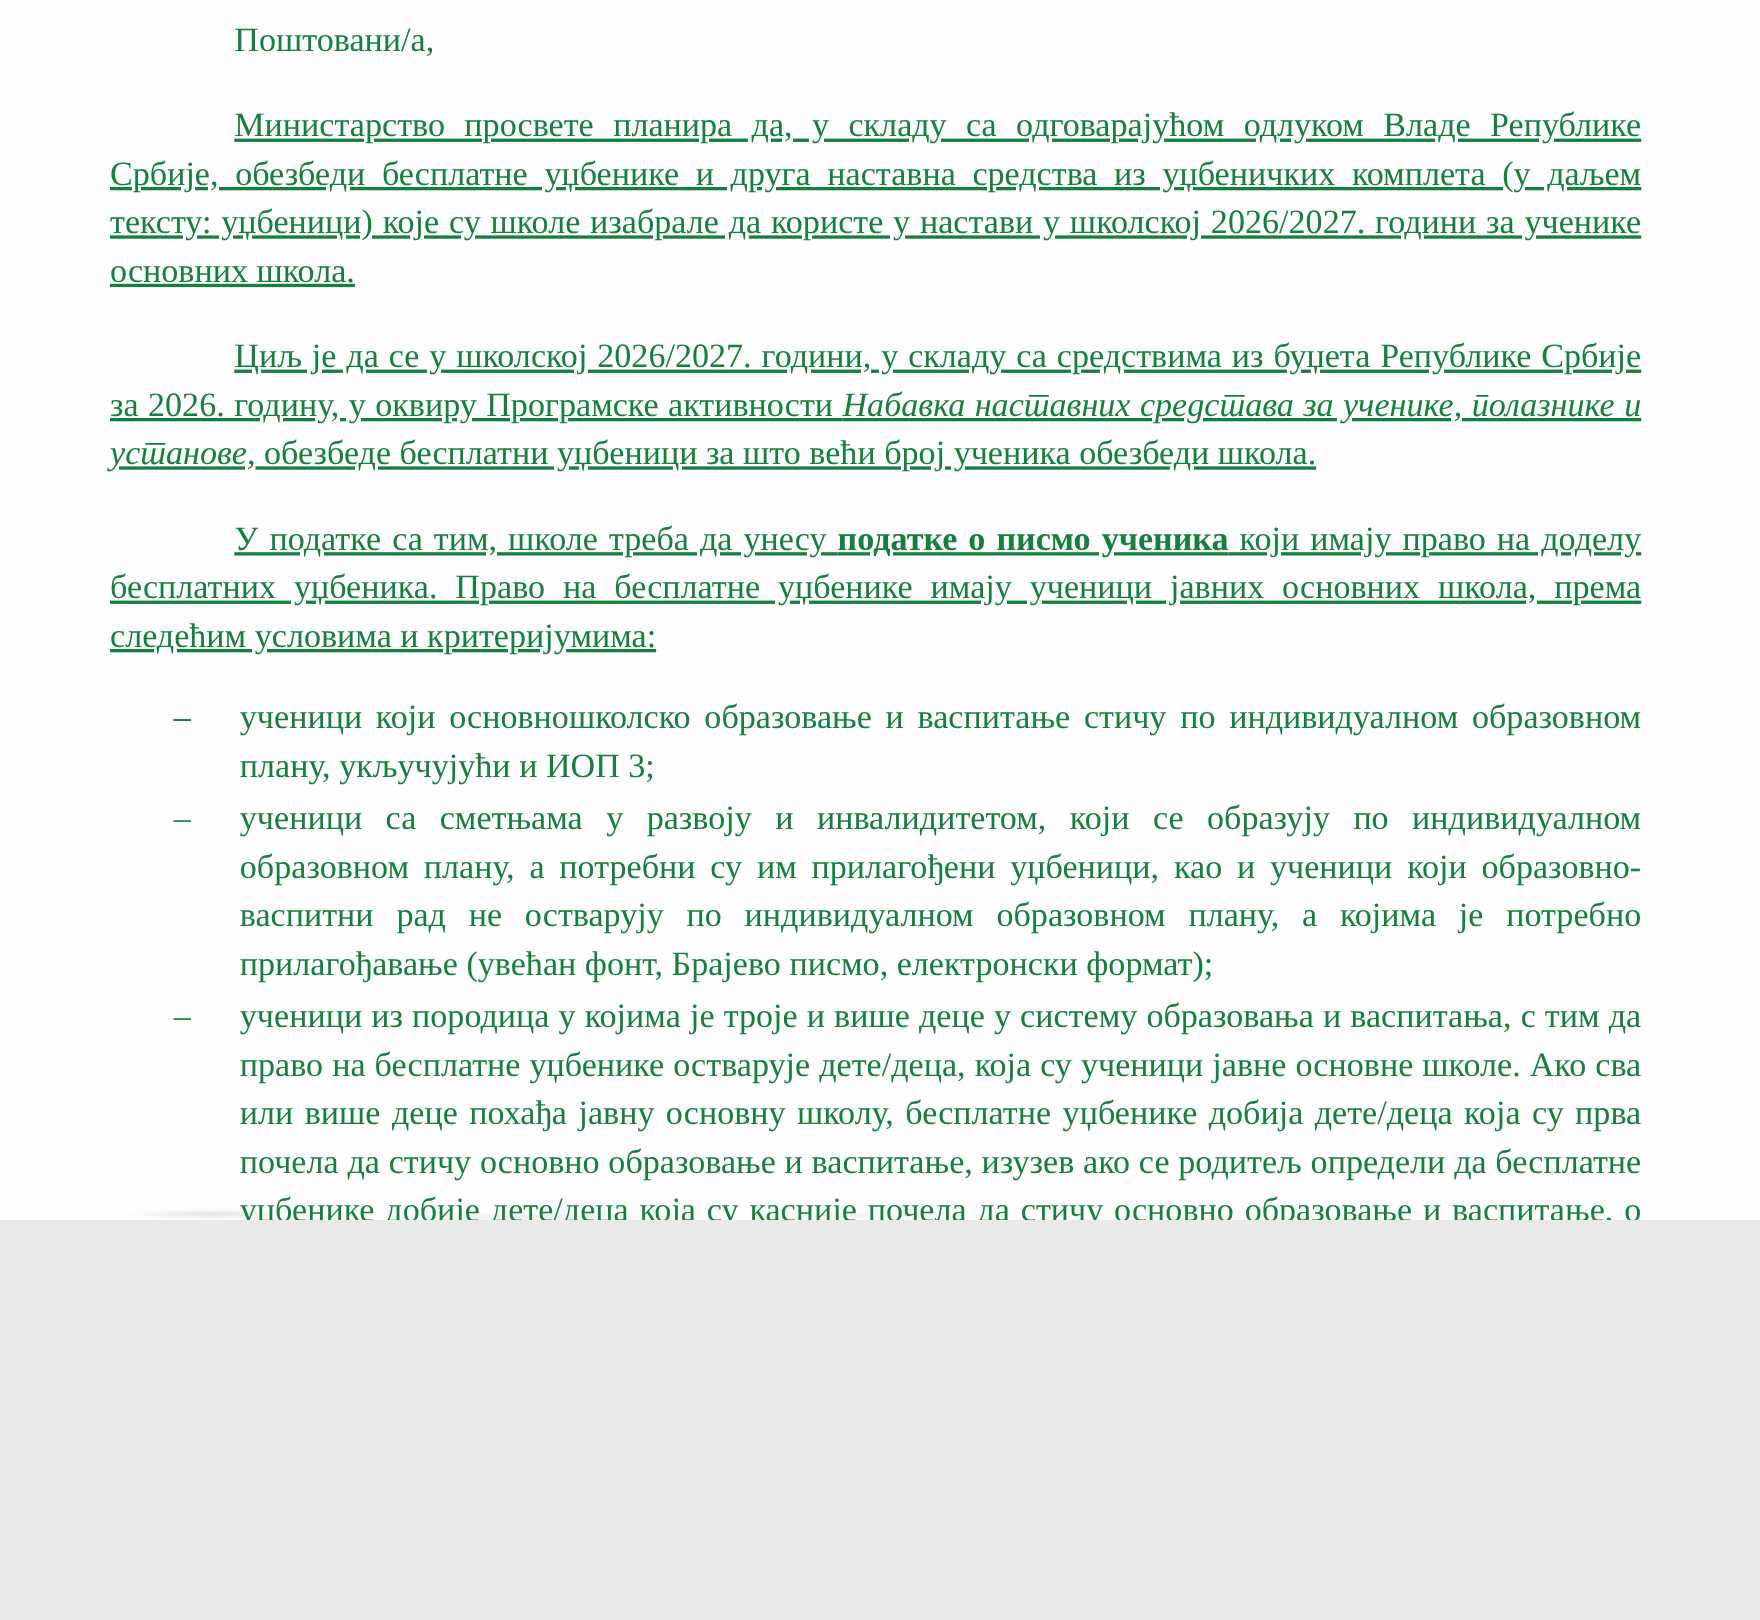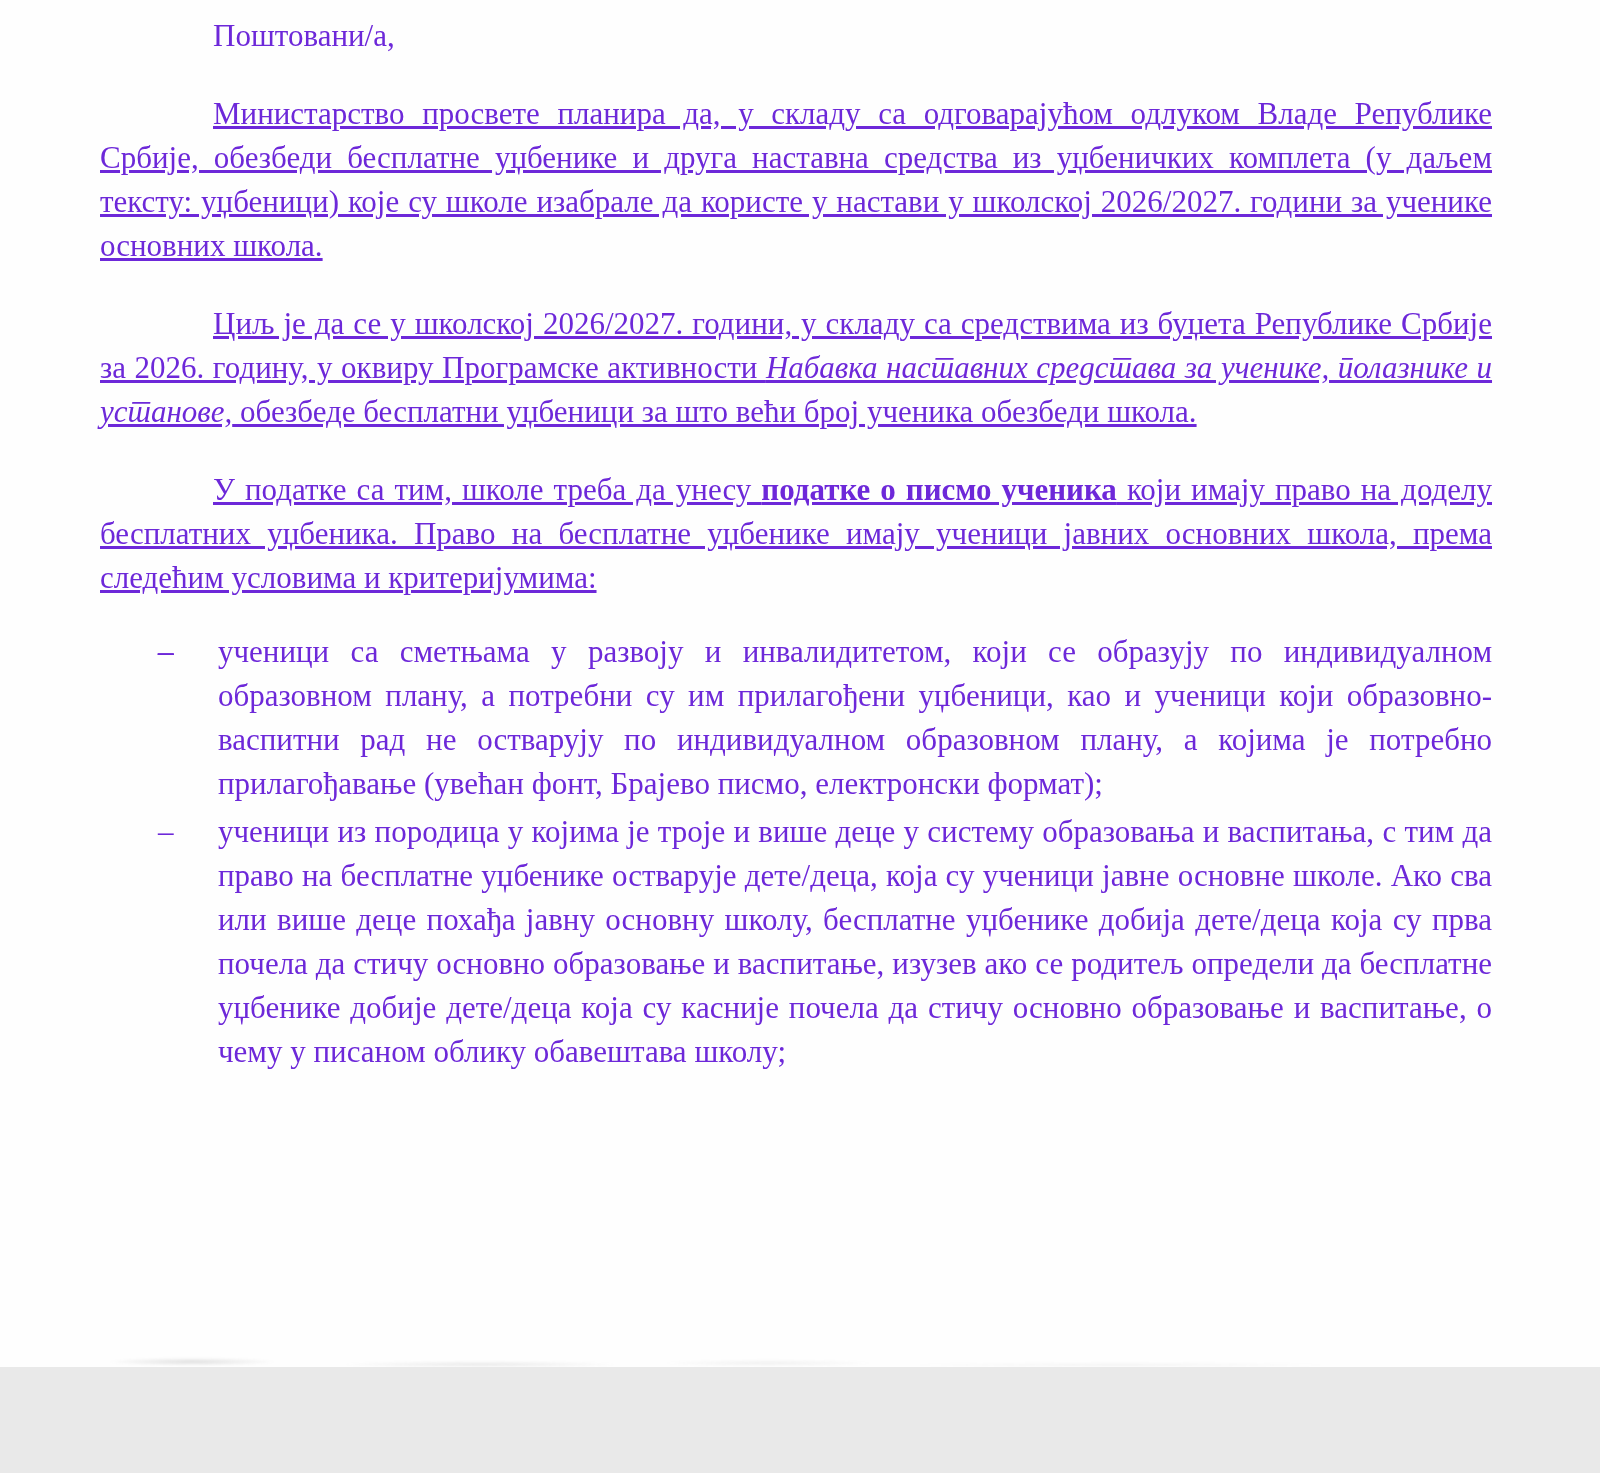--- a/index.html
+++ b/index.html
@@ -3,25 +3,25 @@
 <meta charset="utf-8">
 <style>
   html, body {
     margin: 0;
     padding: 0;
     background: #e9e9e9;
   }
   .page {
     position: relative;
     width: 1600px;
-    height: 1367px;
+    height: 1109px;
     background: #fefefe;
     overflow: hidden;
     font-family: "Liberation Serif", "DejaVu Serif", serif;
-    color: #6d28d9;
+    color: #15803d;
   }
   .content {
     position: absolute;
     left: 100px;
     top: 14px;
     width: 1392px;
   }
   .line, .para, .list-item-text {
     font-size: 31px;
     line-height: 44px;
@@ -91,20 +91,21 @@
     <p class="para"><span>Циљ је да се у школској 2026/2027. години, у складу са средствима из буџета Републике Србије за 2026. годину, у оквиру Програмске активности </span><span class="em">Набавка наставних средстава за ученике, полазнике и установе,</span><span> обезбеде бесплатни уџбеници за што већи број ученика обезбеди школа.</span></p>
 
     <p class="para para-last"><span>У податке са тим, школе треба да унесу </span><span class="strong">податке о писмо ученика</span><span> који имају право на доделу бесплатних уџбеника. Право на бесплатне уџбенике имају ученици јавних основних школа, према следећим условима и критеријумима:</span></p>
 
     <ul class="cond-list">
       <li class="cond-item">
         <span class="dash">–</span>
       </li>
       <li class="cond-item">
         <span class="dash">–</span>
+        <span class="list-item-text">ученици који основношколско образовање и васпитање стичу по индивидуалном образовном плану, укључујући и ИОП 3;</span>
       </li>
       <li class="cond-item">
         <span class="dash">–</span>
         <span class="list-item-text">ученици са сметњама у развоју и инвалидитетом, који се образују по индивидуалном образовном плану, а потребни су им прилагођени уџбеници, као и ученици који образовно-васпитни рад не остварују по индивидуалном образовном плану, а којима је потребно прилагођавање (увећан фонт, Брајево писмо, електронски формат);</span>
       </li>
       <li class="cond-item">
         <span class="dash">–</span>
         <span class="list-item-text">ученици из породица у којима је троје и више деце у систему образовања и васпитања, с тим да право на бесплатне уџбенике остварује дете/деца, која су ученици јавне основне школе. Ако сва или више деце похађа јавну основну школу, бесплатне уџбенике добија дете/деца која су прва почела да стичу основно образовање и васпитање, изузев ако се родитељ определи да бесплатне уџбенике добије дете/деца која су касније почела да стичу основно образовање и васпитање, о чему у писаном облику обавештава школу;</span>
       </li>
     </ul>

